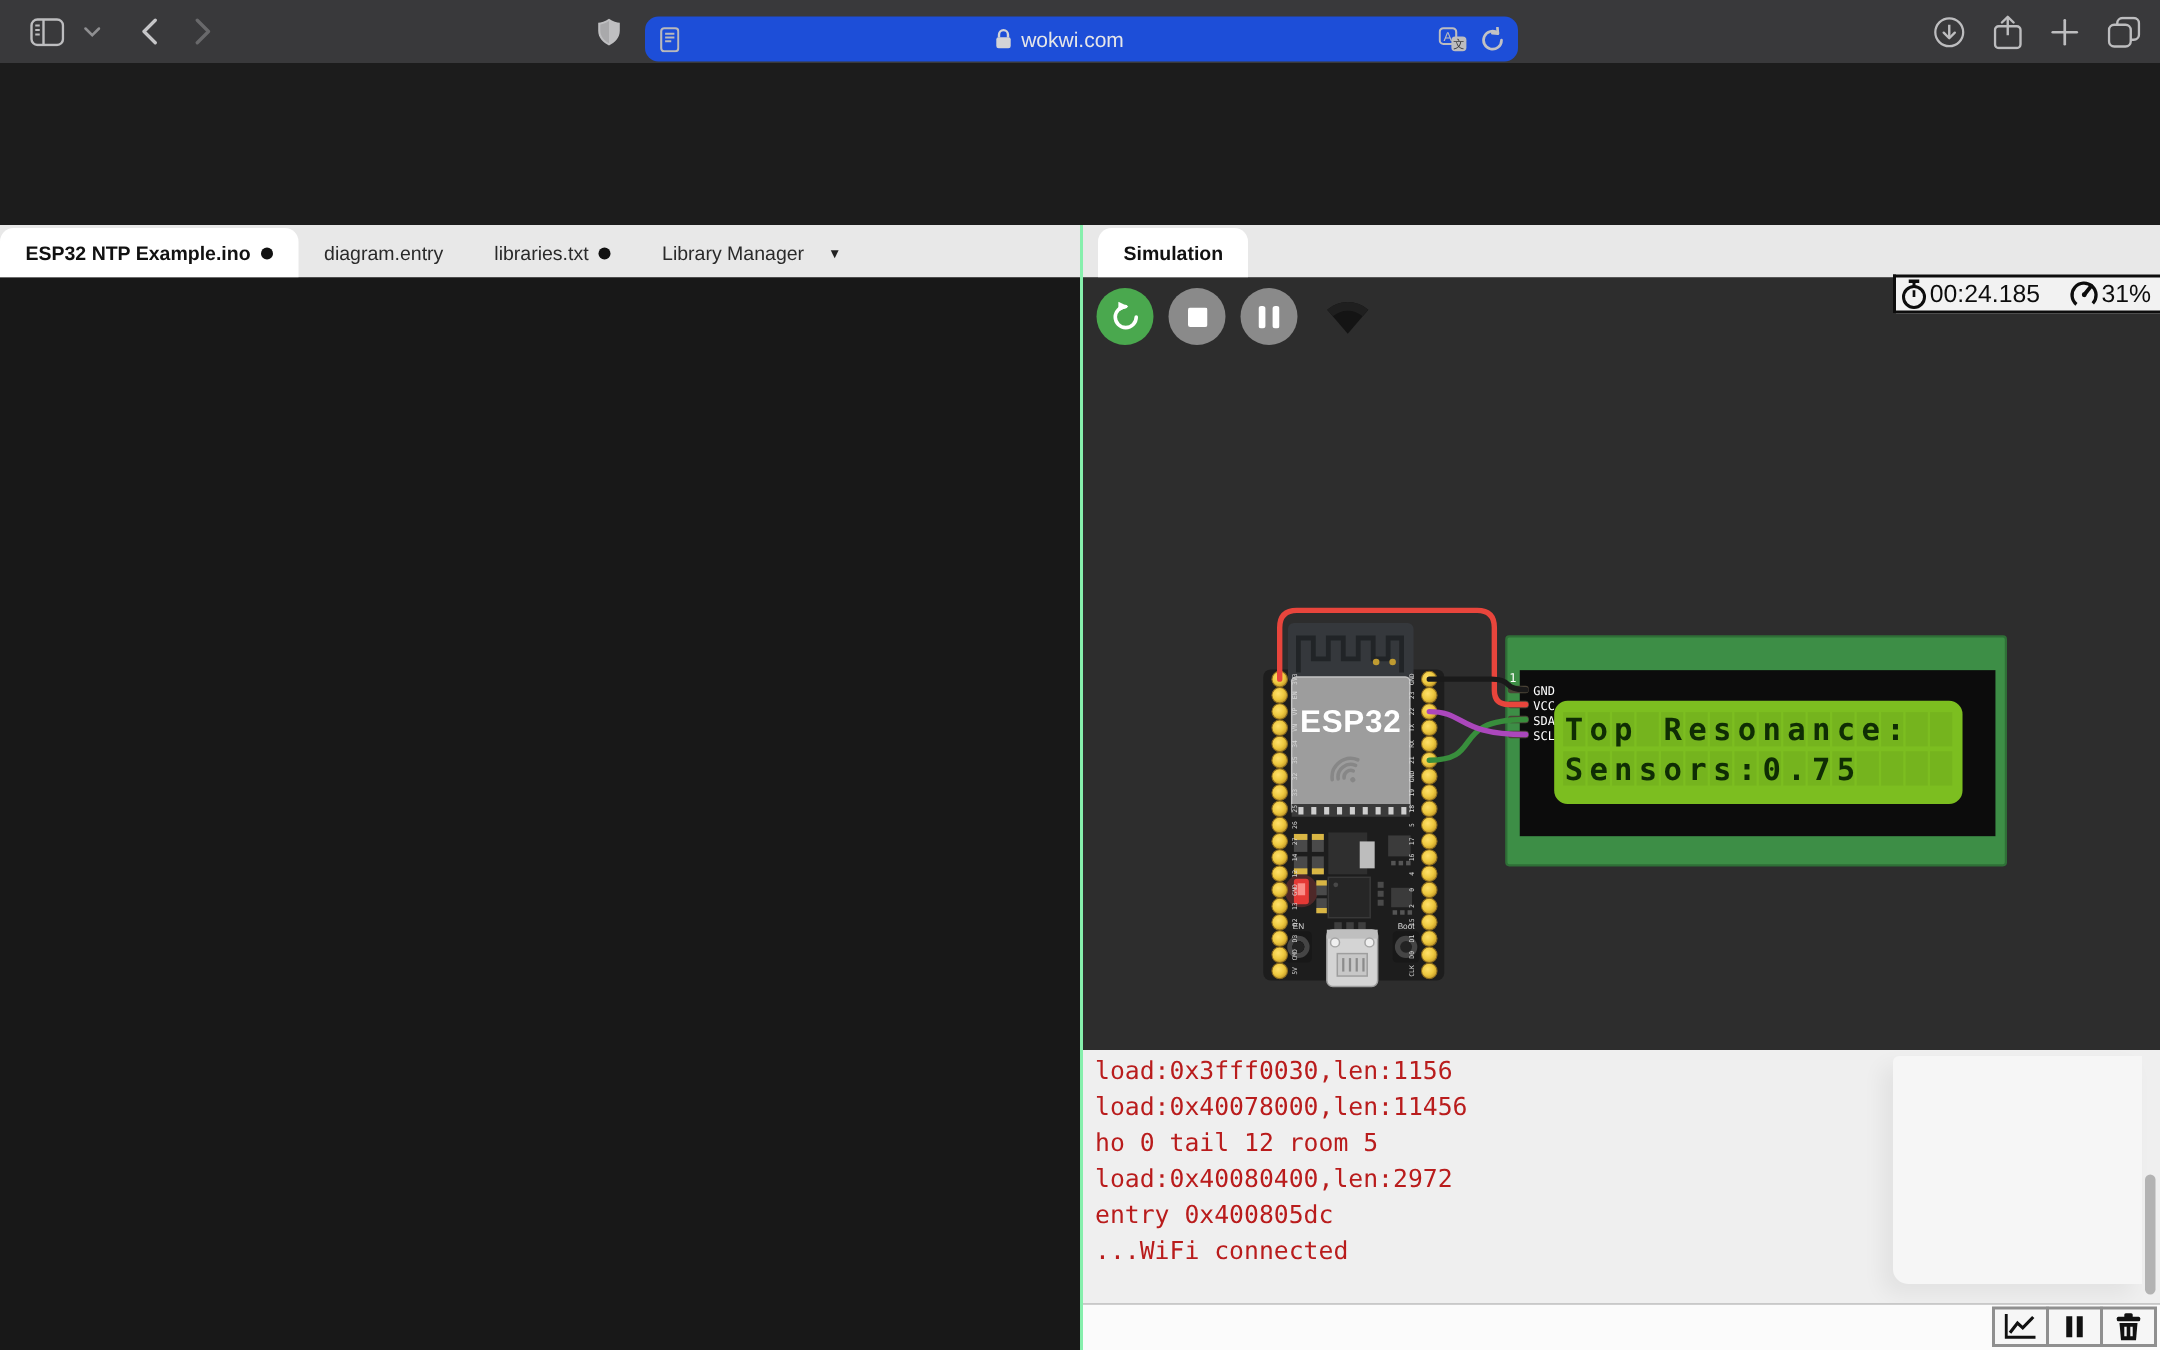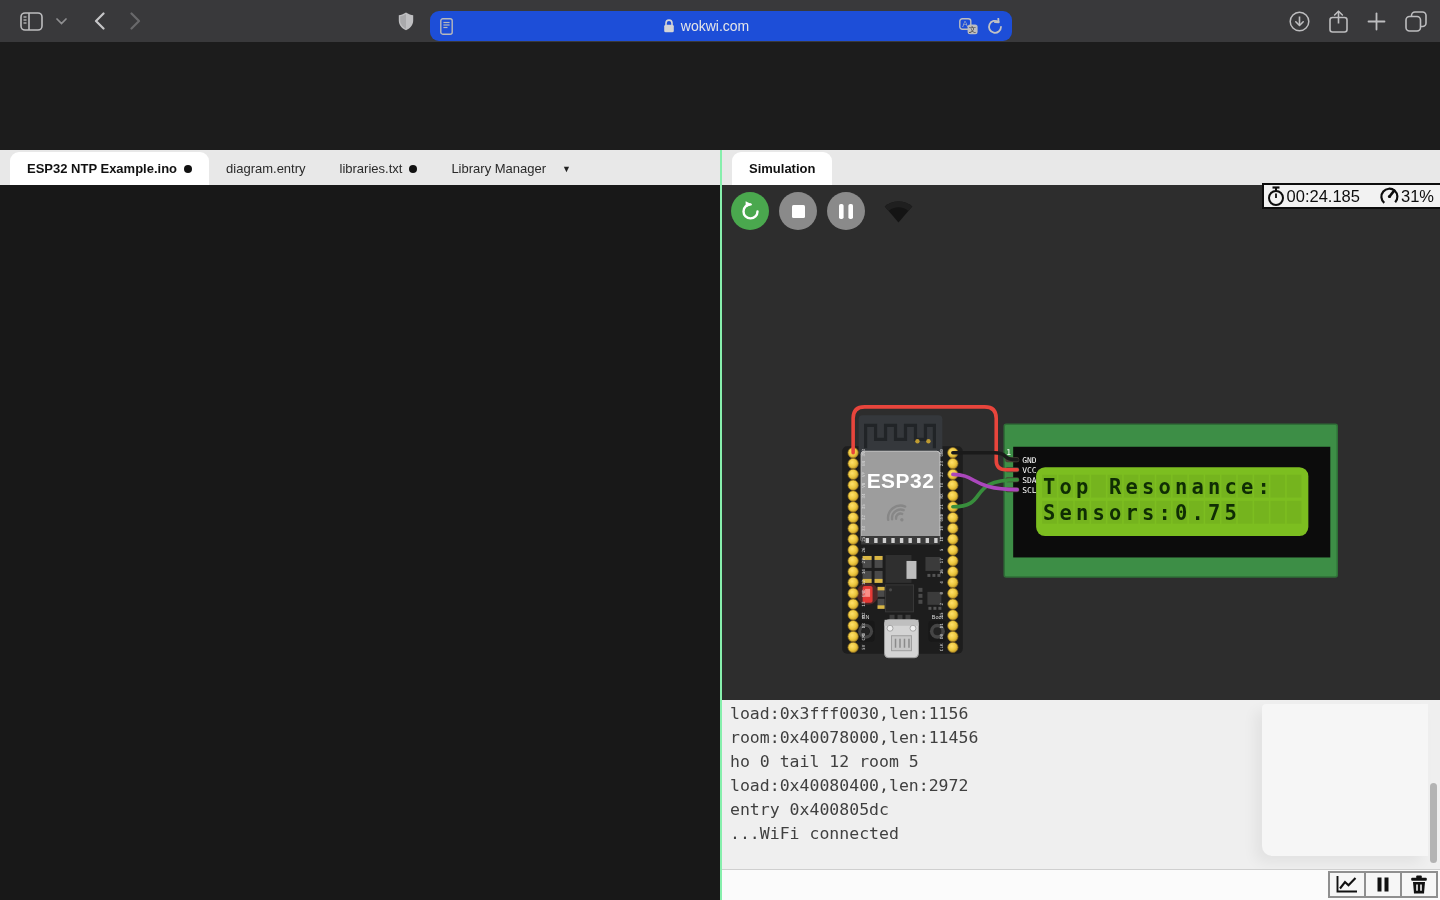--- a/index.html
+++ b/index.html
@@ -33,21 +33,21 @@
   .sim-toolbar{position:absolute;top:7px;left:9px;display:flex;align-items:center;gap:10px}
   .circle-btn{width:38px;height:38px;border-radius:50%;border:none;display:flex;align-items:center;justify-content:center;padding:0;cursor:pointer}
   .btn-restart{background:#4aa84e}
   .btn-gray{background:#8a8a8a}
   .wifi-status{margin-left:8px;display:flex;align-items:center}
   .timer-box{position:absolute;top:33px;right:0;height:22px;z-index:6;background:#f2f2f2;border:2px solid #0d0d0d;border-right:none;
     display:flex;align-items:center;padding:0 6px 0 2px;font-size:16.5px;color:#0d0d0d;gap:14px}
   .timer-box .grp{display:flex;align-items:center;gap:1px}
   
   .serial{height:169px;background:#efefef;position:relative;font-family:"DejaVu Sans Mono",monospace;
-    font-size:16.5px;line-height:24px;color:#404040;box-sizing:border-box;padding:2px 0 0 8px;overflow:hidden}
+    font-size:16.5px;line-height:24px;color:#b91c1c;box-sizing:border-box;padding:2px 0 0 8px;overflow:hidden}
   .serial-line{white-space:pre}
   .serial-overlay{position:absolute;right:12px;top:4px;width:166px;height:152px;background:#f6f6f6;
     border-radius:4px 0 0 10px;box-shadow:-7px 7px 14px rgba(0,0,0,.055)}
   .scroll-thumb{position:absolute;right:3px;top:83px;width:7px;height:80px;background:#b3b3b3;border-radius:4px}
   .bottombar{height:31px;background:#fbfbfb;border-top:1px solid #cfcfcf;position:relative;box-sizing:border-box}
   .serial-actions{position:absolute;right:2px;top:1px;display:flex}
   .sbtn{width:38px;height:27px;border:2px solid #8f8f8f;background:#f6f6f6;margin-left:-2px;
     display:flex;align-items:center;justify-content:center;padding:0;cursor:pointer}
 </style>
 </head>
@@ -153,21 +153,21 @@
     </span>
   </div>
 </div>
 
 <div class="dark-band"></div>
 
 <div class="main">
 
   <div class="left-pane">
     <div class="tabbar">
-      <div class="tab active" style="margin-left:10px">
+      <div class="tab active" style="">
         <span>ESP32 NTP Example.ino</span>
         <span class="dot"></span>
       </div>
       <div class="tab">
         <span>diagram.entry</span>
       </div>
       <div class="tab">
         <span>libraries.txt</span>
         <span class="dot"></span>
       </div>
@@ -466,21 +466,21 @@
           <svg width="31" height="26">
               <path d="M15.5,24.5 L1.8,8.5 A21,21 0 0 1 29.2,8.5 Z" fill="#141414"></path>
               <path d="M1.8,8.5 A21,21 0 0 1 29.2,8.5 L25.4,12.9 A15,15 0 0 0 5.6,12.9 Z" fill="#1f1f1f"></path>
             </svg>
         </span>
       </div>
     </div>
 
     <div class="serial">
       <div class="serial-line">load:0x3fff0030,len:1156</div>
-      <div class="serial-line">room:0x40078000,len:11456</div>
+      <div class="serial-line">load:0x40078000,len:11456</div>
       <div class="serial-line">ho 0 tail 12 room 5</div>
       <div class="serial-line">load:0x40080400,len:2972</div>
       <div class="serial-line">entry 0x400805dc</div>
       <div class="serial-line">...WiFi connected</div>
       <div class="serial-overlay"></div>
       <div class="scroll-thumb"></div>
     </div>
 
     <div class="bottombar">
       <div class="serial-actions">

